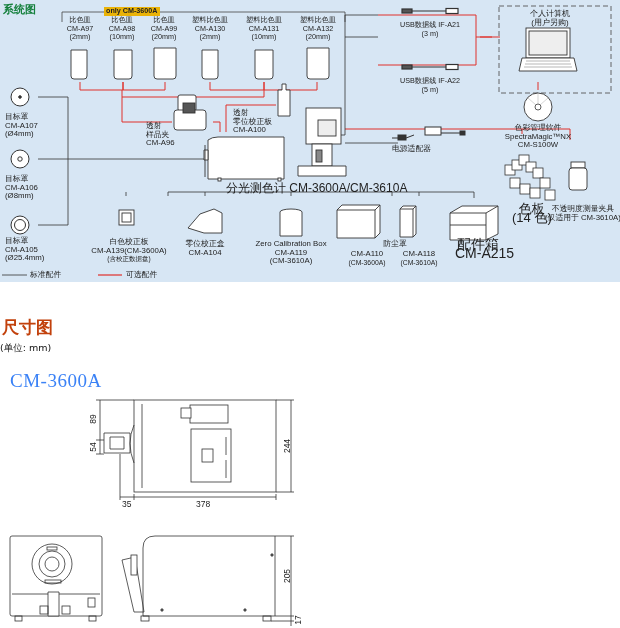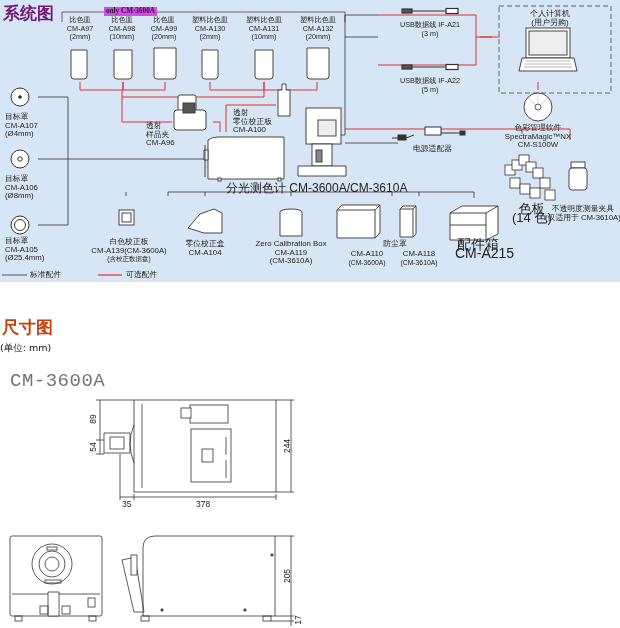--- a/index.html
+++ b/index.html
@@ -1,24 +1,24 @@
 <!DOCTYPE html>
 <html><head>
 <meta charset="utf-8">
 <style>
   html,body{margin:0;padding:0;background:#fff;}
   body{width:620px;height:628px;position:relative;overflow:hidden;font-family:"Liberation Sans",sans-serif;color:#222;}
   #panel{position:absolute;left:0;top:0;width:620px;height:282px;background:#d7e6f4;}
   .t{position:absolute;font-size:7.2px;line-height:8.5px;text-align:center;white-space:nowrap;color:#222;}
   .tl{text-align:left;}
-  .title1{position:absolute;left:3px;top:2px;font-size:17px;font-weight:bold;color:#701a75;font-family:"DejaVu Sans",sans-serif;}
+  .title1{position:absolute;left:3px;top:2px;font-size:11px;font-weight:bold;color:#15803d;font-family:"DejaVu Sans",sans-serif;}
   svg{position:absolute;left:0;top:0;}
   .h2{position:absolute;left:2px;top:316px;font-size:17px;font-weight:bold;font-family:"DejaVu Sans",sans-serif;color:#c2410c;}
   .unit{position:absolute;left:0;top:342px;font-size:9.5px;font-family:"DejaVu Sans",sans-serif;color:#111;}
-  .model{position:absolute;left:10px;top:370px;font-size:19px;font-family:Liberation Mono, monospace;color:#737373;letter-spacing:0.5px;}
+  .model{position:absolute;left:10px;top:370px;font-size:19px;font-family:Liberation Serif, serif;color:#3b82f6;letter-spacing:0.5px;}
   .dim{position:absolute;font-size:8.5px;font-family:"Liberation Sans",sans-serif;color:#222;}
   .rot{transform:rotate(-90deg);transform-origin:center;}
 </style>
 </head>
 <body>
 
 <div id="panel"></div>
 <div class="title1">系统图</div>
 
 <svg width="620" height="628">
@@ -196,21 +196,21 @@
     <rect x="141" y="616" width="8" height="5"></rect>
       <rect x="263" y="616" width="8" height="5"></rect>
     <circle cx="272" cy="555" r="1.2" fill="#666"></circle>
       <circle cx="162" cy="610" r="1.2" fill="#666"></circle>
       <circle cx="245" cy="610" r="1.2" fill="#666"></circle>
 
     <path d="M291,536 V616 M275,536 h19 M275,616 h19 M291,616 V626 M271,621 h23"></path>
   </g>
 </svg>
 
-<div class="t" style="left:104px;top:7px;font-weight:bold;background:#d946ef;padding:0 2px;font-family:Liberation Serif, serif;">only CM-3600A</div>
+<div class="t" style="left:104px;top:7px;font-weight:bold;background:#eab308;padding:0 2px;">only CM-3600A</div>
 
 <div class="t" style="left:66px;top:16px;width:28px;">
   <div>比色皿</div>
     <div>CM-A97</div>
     <div>(2mm)</div>
 </div>
 <div class="t" style="left:108px;top:16px;width:28px;">
   <div>比色皿</div>
     <div>CM-A98</div>
     <div>(10mm)</div>
@@ -274,21 +274,21 @@
   <div>透射</div>
     <div>样品夹</div>
     <div>CM-A96</div>
 </div>
 <div class="t tl" style="left:233px;top:109px;font-size:7.8px;">
   <div>透射</div>
     <div>零位校正板</div>
     <div>CM-A100</div>
 </div>
 <div class="t" style="left:226px;top:184px;font-size:12px;">分光测色计 CM-3600A/CM-3610A</div>
-<div class="t" style="left:392px;top:145px;font-size:7.8px;margin-left:21px;">电源适配器</div>
+<div class="t" style="left:392px;top:145px;font-size:7.8px;">电源适配器</div>
 
 <div class="t" style="left:512px;top:205px;font-size:13px;text-align:center;">
   <div>色板</div>
     <div>(14 色)</div>
 </div>
 <div class="t" style="left:545px;top:205px;font-size:7.8px;">
   <div>不透明度测量夹具</div>
     <div>(仅适用于 CM-3610A)</div>
 </div>
 

